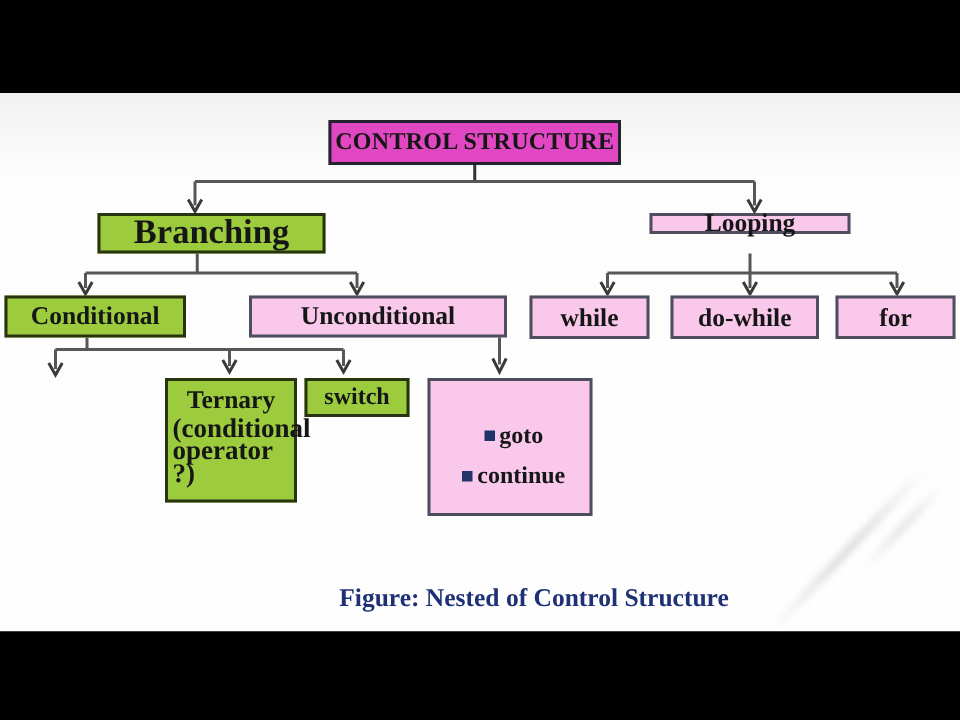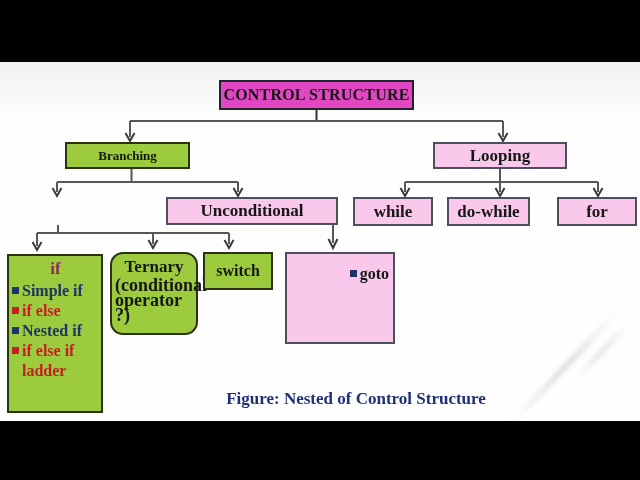--- a/index.html
+++ b/index.html
@@ -17,50 +17,50 @@
   .connectors { position:absolute; left:0; top:0; width:640px; height:480px; pointer-events:none; }
   .box {
     position:absolute; box-sizing:border-box;
     display:flex; align-items:center; justify-content:center;
     font-weight:bold; color:#161616; text-align:center; line-height:1.05;
   }
   .magenta { background:#e247c3; border:2px solid #23232e; }
   .green   { background:#9ccb3e; border:2px solid #28330f; }
   .pink    { background:#f9c8ea; border:2px solid #4e4e5e; }
   .root-box     { left:219px; top:80px;  width:195px; height:30px; font-size:16px; letter-spacing:.2px; }
-  .branching    { left:65px;  top:142px; width:125px; height:27px; font-size:13px; }
-  .looping      { left:433px; top:142px; width:134px; height:27px; font-size:17px; }
+  .branching    { left:65px;  top:142px; width:152px; height:27px; font-size:23px; }
+  .looping      { left:433px; top:142px; width:134px; height:14px; font-size:17px; }
   .conditional  { left:3px;   top:197px; width:121px; height:28px; font-size:17px; }
   .unconditional{ left:166px; top:197px; width:172px; height:28px; font-size:17px; }
   .while-box    { left:353px; top:197px; width:80px;  height:29px; font-size:17px; }
-  .dowhile-box  { left:447px; top:197px; width:83px;  height:29px; font-size:17px; }
+  .dowhile-box  { left:447px; top:197px; width:99px;  height:29px; font-size:17px; }
   .for-box      { left:557px; top:197px; width:80px;  height:29px; font-size:17px; }
   .if-box {
     left:7px; top:254px; width:96px; height:159px;
     flex-direction:column; align-items:stretch; justify-content:flex-start;
     padding:3px 2px 3px 3px; font-size:16px; text-align:left;
   }
   .if-title { text-align:center; color:#8d2a55; font-size:17px; margin:1px 0 3px 0; }
   .list-item { display:flex; align-items:flex-start; line-height:20px; }
   .bullet { flex:0 0 auto; width:7px; height:7px; margin:6px 3px 0 0; background:#203468; }
   .bullet.red-b { background:#c51f23; }
   .navy-t { color:#203468; }
   .red-t  { color:#c51f23; }
   .ternary-box {
     left:110px; top:252px; width:88px; height:83px;
     flex-direction:column; align-items:stretch; justify-content:flex-start;
-    padding:4px 3px; text-align:left;border-radius:13px;
+    padding:4px 3px; text-align:left;
   }
   .ternary-title { text-align:center; font-size:17px; margin-bottom:2px; }
   .ternary-sub { font-size:18px; line-height:15px; }
-  .switch-box { left:203px; top:252px; width:70px; height:38px; font-size:16px; }
+  .switch-box { left:203px; top:252px; width:70px; height:26px; font-size:16px; }
   .jump-box {
     left:285px; top:252px; width:110px; height:92px;
-    flex-direction:column; align-items:flex-end; justify-content:flex-start;
-    padding:6px 4px 0 9px; font-size:16px; text-align:left;
+    flex-direction:column; align-items:center; justify-content:flex-start;
+    padding:23px 4px 0 9px; font-size:16px; text-align:left;
   }
   .jump-box .list-item { line-height:27px; }
   .jump-box .bullet { margin-top:10px; }
   .caption {
     position:absolute; left:156px; top:389px; width:400px;
     text-align:center; font-weight:bold; font-size:17px; color:#1e3076;
   }
   .streak { position:absolute; pointer-events:none; filter:blur(2px); }
   .streak1 { left:455px; top:299px; width:220px; height:12px; transform:rotate(133.4deg);
              background:radial-gradient(ellipse 50% 50% at 50% 50%, rgba(150,150,150,.40), rgba(150,150,150,0) 72%); }
@@ -122,71 +122,59 @@
   </div>
 
   <div class="box green branching">
     <span>Branching</span>
   </div>
 
   <div class="box pink looping">
     <span>Looping</span>
   </div>
 
+  <div class="box green conditional">
+    <span>Conditional</span>
+  </div>
 
   <div class="box pink unconditional">
     <span>Unconditional</span>
   </div>
 
   <div class="box pink while-box">
     <span>while</span>
   </div>
 
   <div class="box pink dowhile-box">
     <span>do-while</span>
   </div>
 
   <div class="box pink for-box">
     <span>for</span>
   </div>
 
-  <div class="box green if-box">
-    <div class="if-title">if</div>
-    <div class="list-item">
-      <span class="bullet"></span>
-      <span class="navy-t">Simple if</span>
-    </div>
-    <div class="list-item">
-      <span class="bullet red-b"></span>
-      <span class="red-t">if else</span>
-    </div>
-    <div class="list-item">
-      <span class="bullet"></span>
-      <span class="navy-t">Nested if</span>
-    </div>
-    <div class="list-item">
-      <span class="bullet red-b"></span>
-      <span class="red-t">if else if ladder</span>
-    </div>
-  </div>
 
   <div class="box green ternary-box">
     <div class="ternary-title">Ternary</div>
     <div class="ternary-sub">(conditional operator ?)</div>
   </div>
 
   <div class="box green switch-box">
     <span>switch</span>
   </div>
 
   <div class="box pink jump-box">
     <div class="list-item">
       <span class="bullet"></span>
       <span>goto</span>
     </div>
+    <div class="list-item">
+      <span class="bullet"></span>
+      <span>continue</span>
+    </div>
   </div>
 
   <div class="caption">Figure: Nested of Control Structure</div>
 
   <div class="letterbox top"></div>
   <div class="letterbox bottom"></div>
 
 </div>
 
 </body></html>

